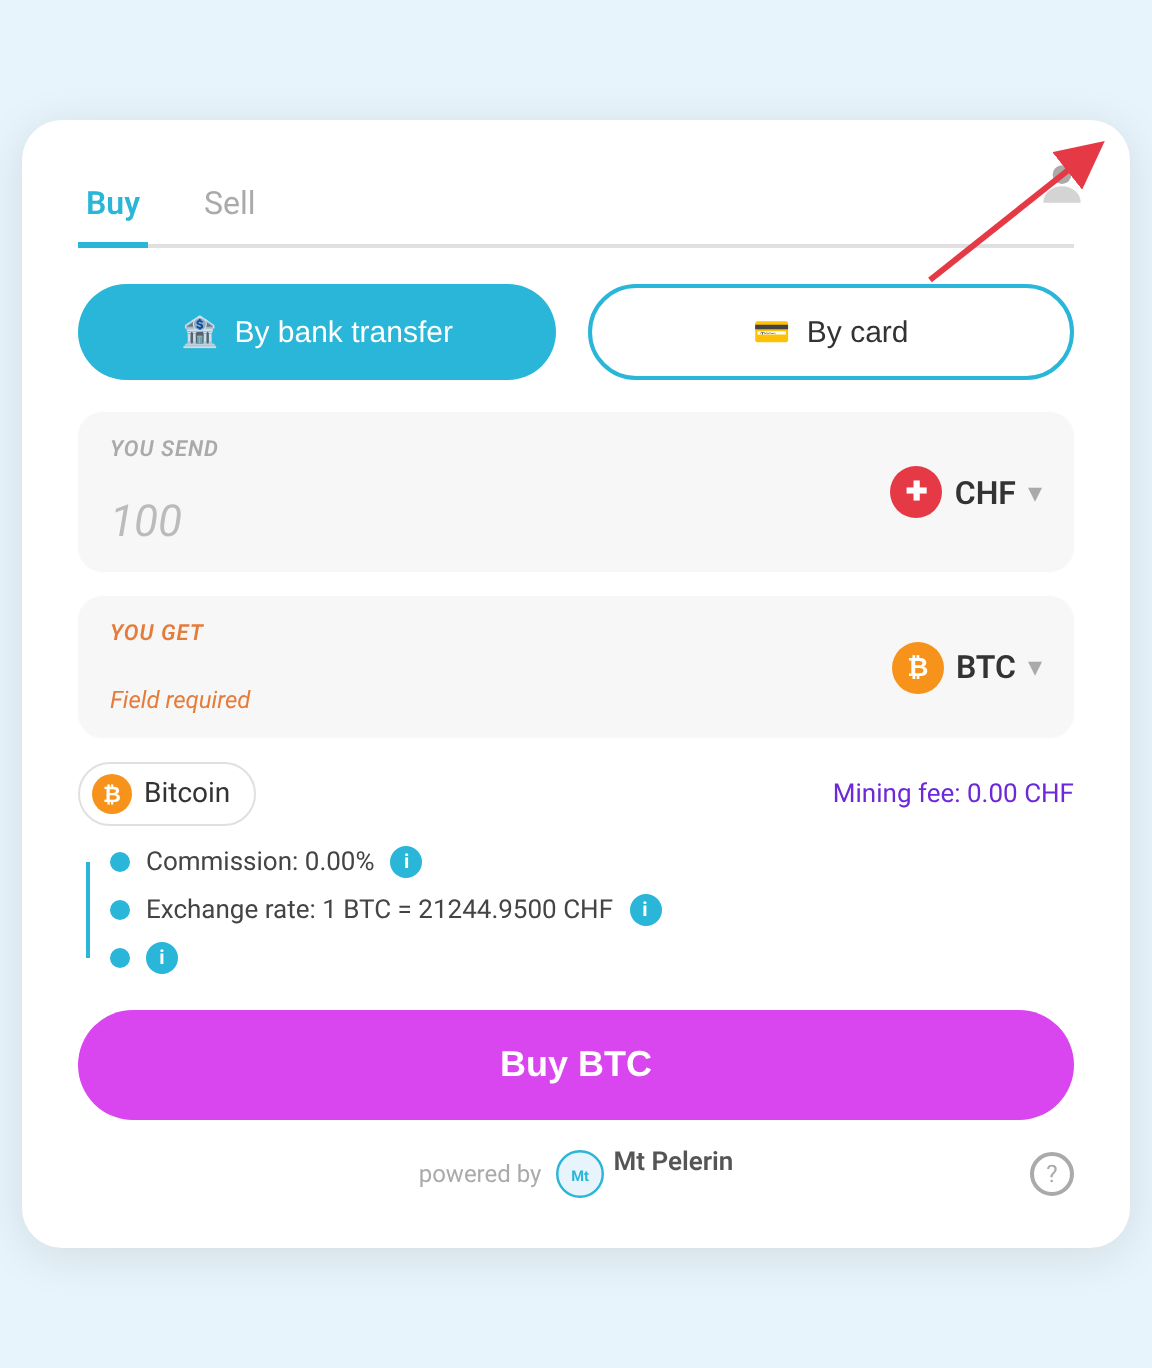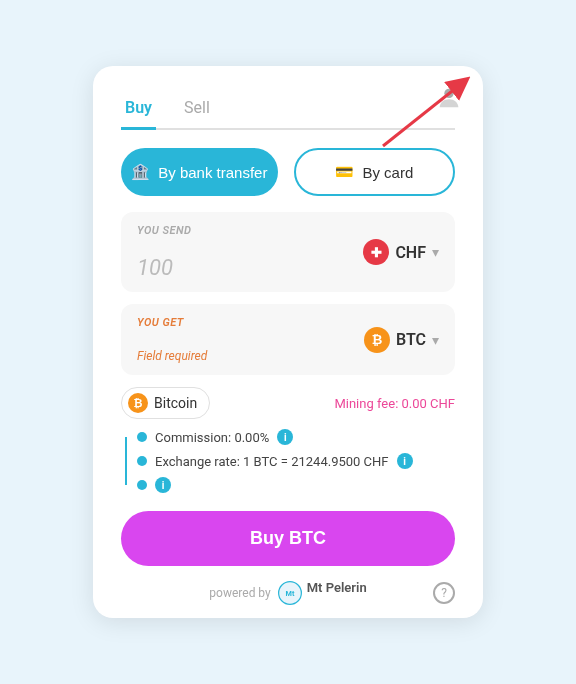--- a/index.html
+++ b/index.html
@@ -8,22 +8,22 @@
       height: 684px;
       display: flex;
       align-items: center;
       justify-content: center;
       background: #e8f4fb;
       font-family: -apple-system, BlinkMacSystemFont, 'Segoe UI', Roboto, sans-serif;
     }
     .card {
       background: #fff;
       border-radius: 20px;
-      width: 390px;
-      padding: 24px 28px 12px;
+      width: 554px;
+      padding: 24px 28px 24px;
       box-shadow: 0 4px 24px rgba(0,0,0,0.10);
       position: relative;
     }
     
     .profile-icon-wrap {
       position: absolute;
       top: 18px;
       right: 20px;
       cursor: pointer;
     }
@@ -170,21 +170,21 @@
       gap: 6px;
       border: 1.5px solid #e0e0e0;
       border-radius: 50px;
       padding: 5px 12px 5px 6px;
       font-size: 14px;
       color: #333;
       cursor: pointer;
     }
     .mining-fee {
       font-size: 13px;
-      color: #ec4899;
+      color: #6d28d9;
     }
     .info-icon {
       width: 16px;
       height: 16px;
       border-radius: 50%;
       background: #29b6d8;
       color: #fff;
       font-size: 10px;
       display: inline-flex;
       align-items: center;

